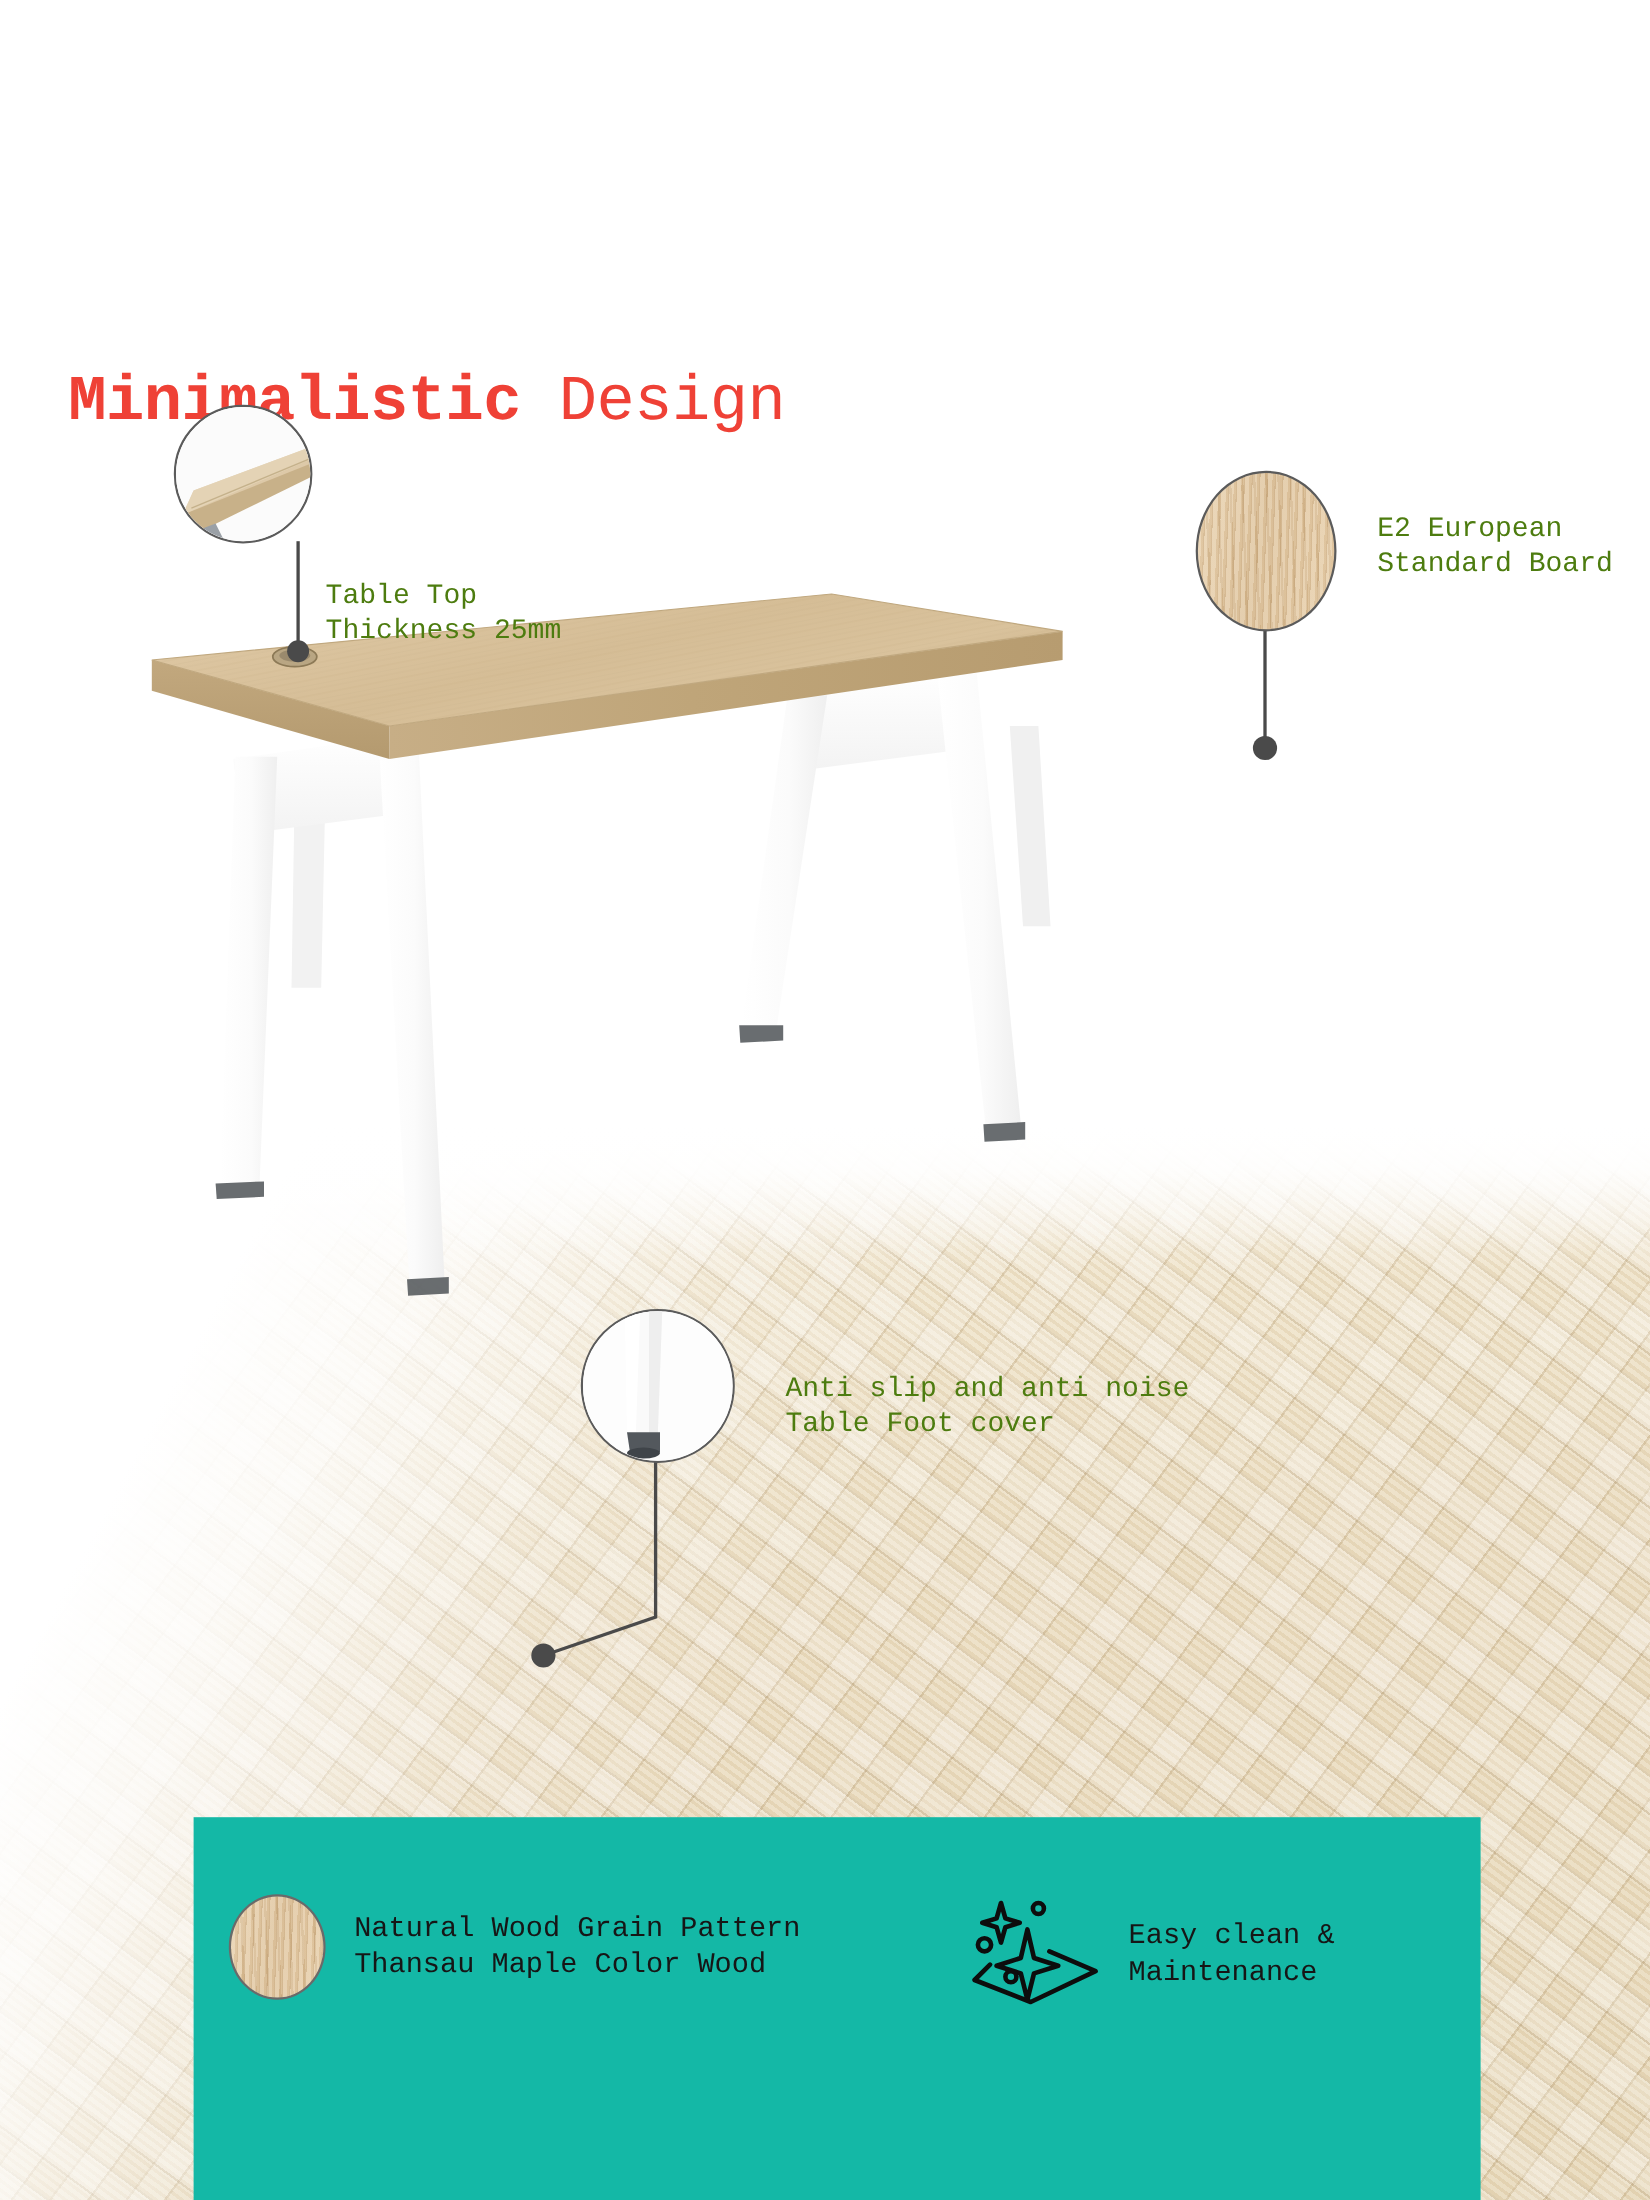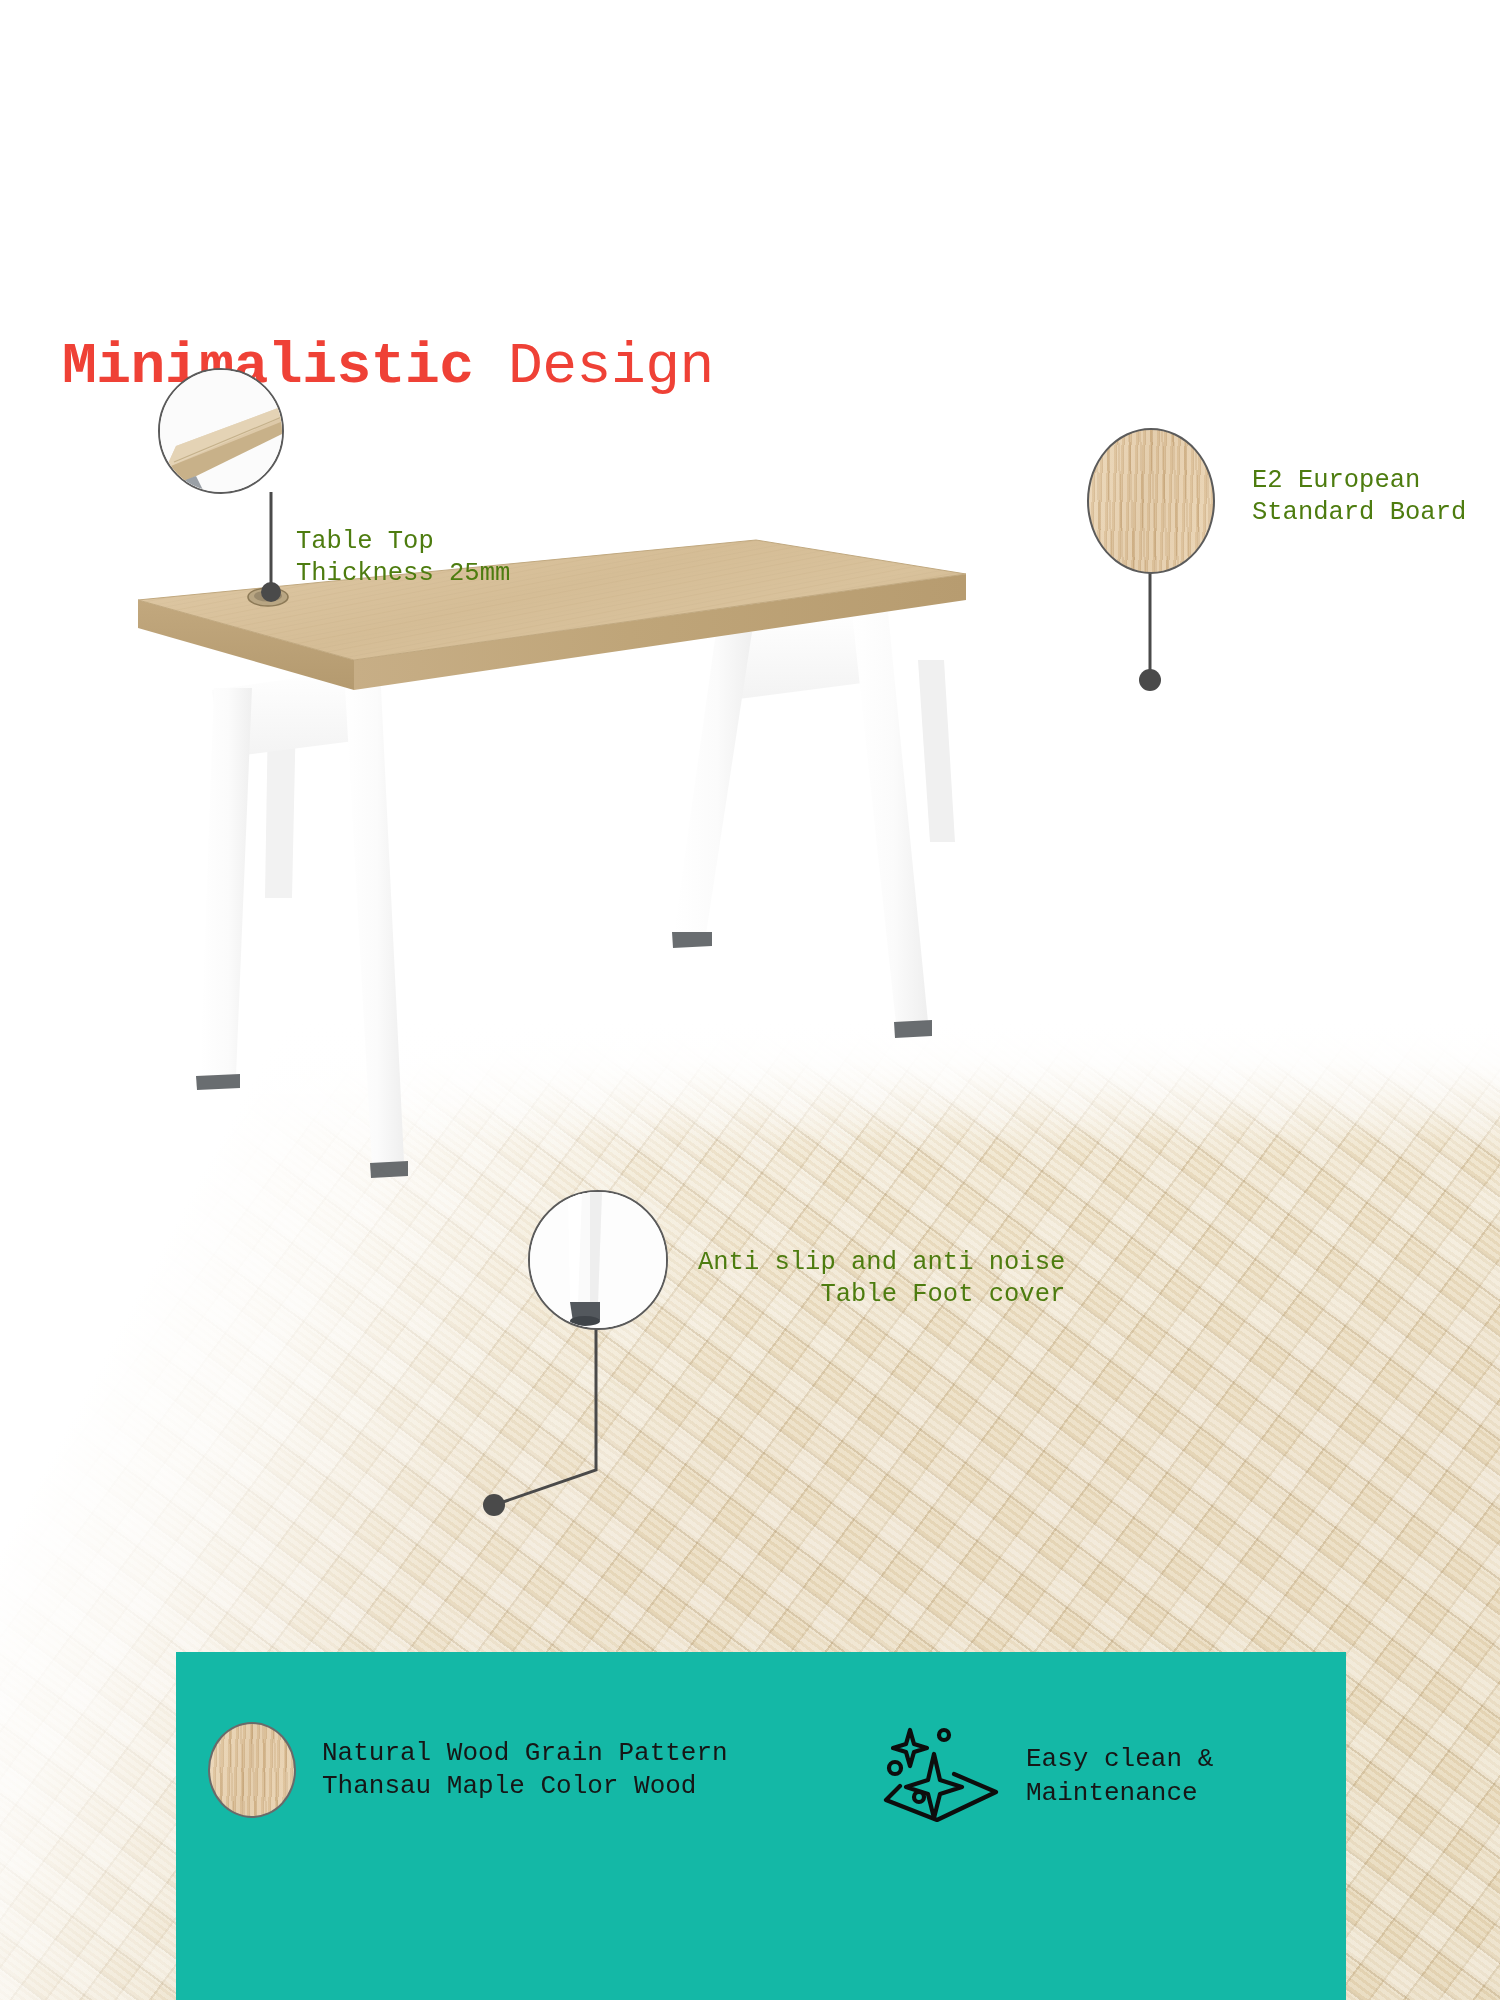--- a/index.html
+++ b/index.html
@@ -255,21 +255,21 @@
   <div class="circle" style="left:528px; top:1190px; width:140px; height:140px;">
     <svg viewBox="0 0 140 140" width="140" height="140" xmlns="http://www.w3.org/2000/svg">
       <rect width="140" height="140" fill="#fdfdfd"></rect>
       <polygon points="38,0 72,0 68,112 44,112" fill="#fafafa"></polygon>
       <polygon points="38,0 52,0 48,112 40,112" fill="#ffffff"></polygon>
       <polygon points="60,0 72,0 68,112 60,112" fill="#eeeeee"></polygon>
       <polygon points="40,110 70,110 70,128 43,130" fill="#53585d"></polygon>
       <ellipse cx="55" cy="129" rx="15" ry="5" fill="#3f4449"></ellipse>
     </svg>
   </div>
-  <div class="callout-text" style="left:698px; top:1247px;text-align:right;">Anti slip and anti noise
+  <div class="callout-text" style="left:714px; top:1247px;">Anti slip and anti noise
 Table Foot cover</div>
 
   <div class="panel">
 
     <div class="feature" style="left:32px; top:70px;">
       <div class="swatch circle-wood"></div>
       <div class="feature-text">Natural Wood Grain Pattern
 Thansau Maple Color Wood</div>
     </div>
 

